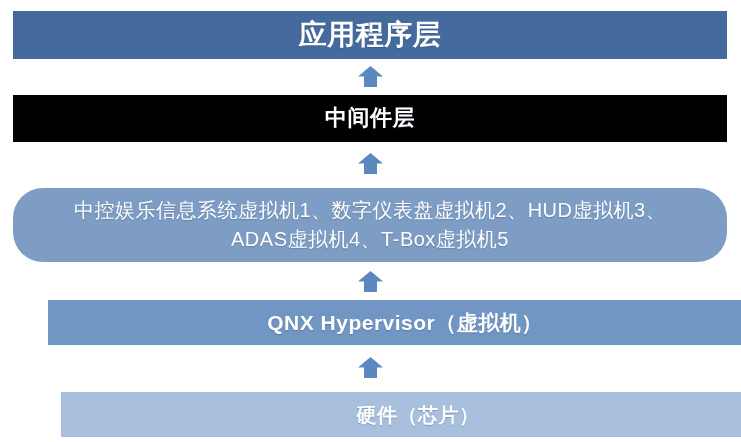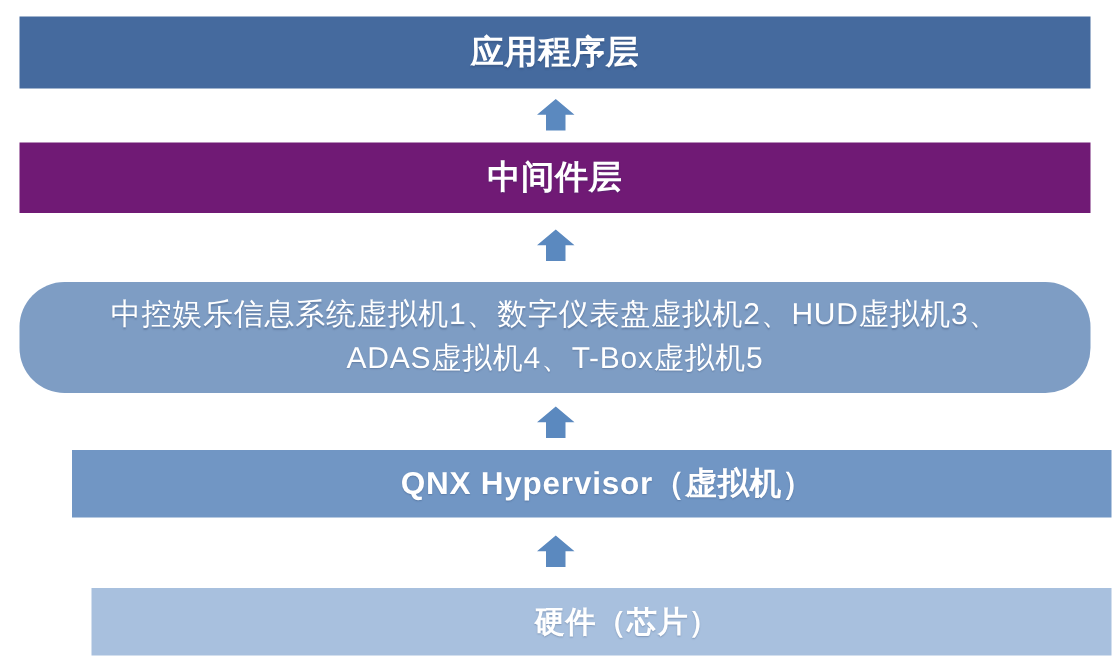--- a/index.html
+++ b/index.html
@@ -35,21 +35,21 @@
     display: block;
     width: 100%;
     padding: 0 10px;
     box-sizing: border-box;
     white-space: pre-line;
   }
   
   .bar-app {
     top: 11px;
     height: 48px;
-    font-size: 22px;
+    font-size: 28px;
     font-weight: bold;
     line-height: 1.2;
   }
   .bar-middleware {
     top: 95px;
     height: 47px;
     font-size: 22px;
     font-weight: bold;
     line-height: 1.2;
   }
@@ -101,21 +101,21 @@
   <div class="layer-bar bar-app" style="background: rgb(69, 106, 158); color: rgb(255, 255, 255); font-weight: bold;">
     <span class="layer-label">应用程序层</span>
   </div>
 
   <div class="arrow arrow-1">
     <svg viewBox="0 0 27 23" xmlns="http://www.w3.org/2000/svg">
       <polygon points="13.5,1 26,11.5 20,11.5 20,22 7,22 7,11.5 1,11.5" fill="#5b89bf"></polygon>
     </svg>
   </div>
 
-  <div class="layer-bar bar-middleware" style="background: #701a75; color: rgb(255, 255, 255); font-weight: bold;">
+  <div class="layer-bar bar-middleware" style="background: #000000; color: rgb(255, 255, 255); font-weight: bold;">
     <span class="layer-label">中间件层</span>
   </div>
 
   <div class="arrow arrow-2">
     <svg viewBox="0 0 27 23" xmlns="http://www.w3.org/2000/svg">
       <polygon points="13.5,1 26,11.5 20,11.5 20,22 7,22 7,11.5 1,11.5" fill="#5b89bf"></polygon>
     </svg>
   </div>
 
   <div class="layer-bar bar-vms" style="background: rgb(126, 157, 196); color: rgb(255, 255, 255); font-weight: normal;">

